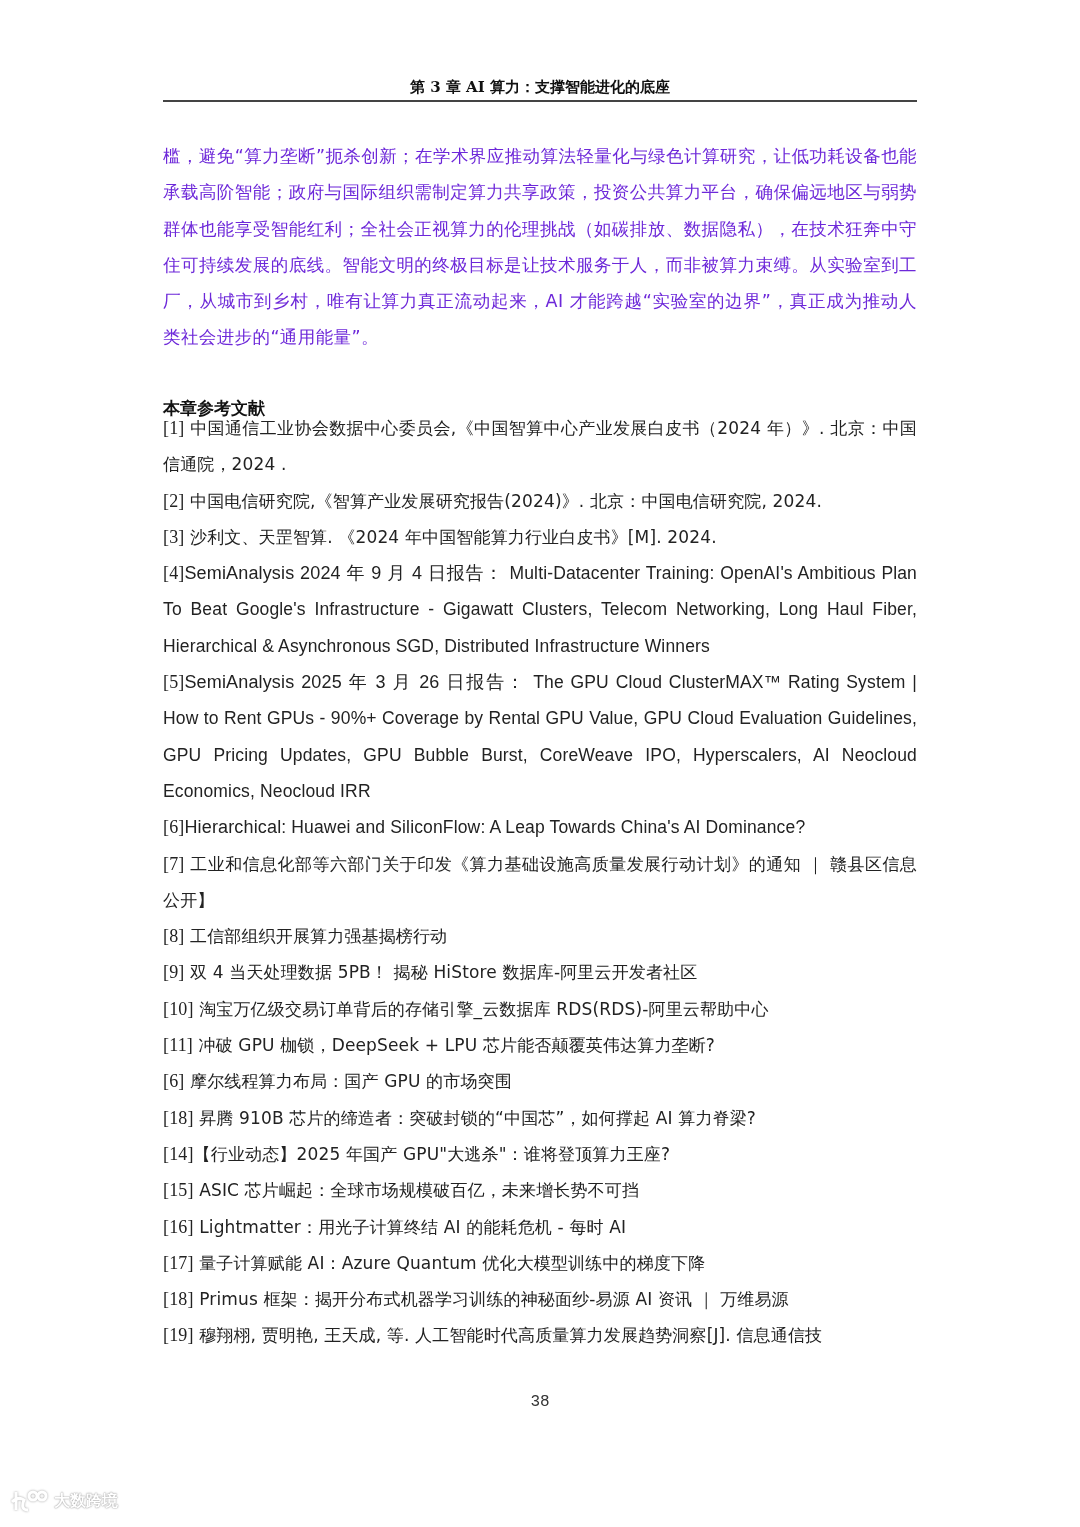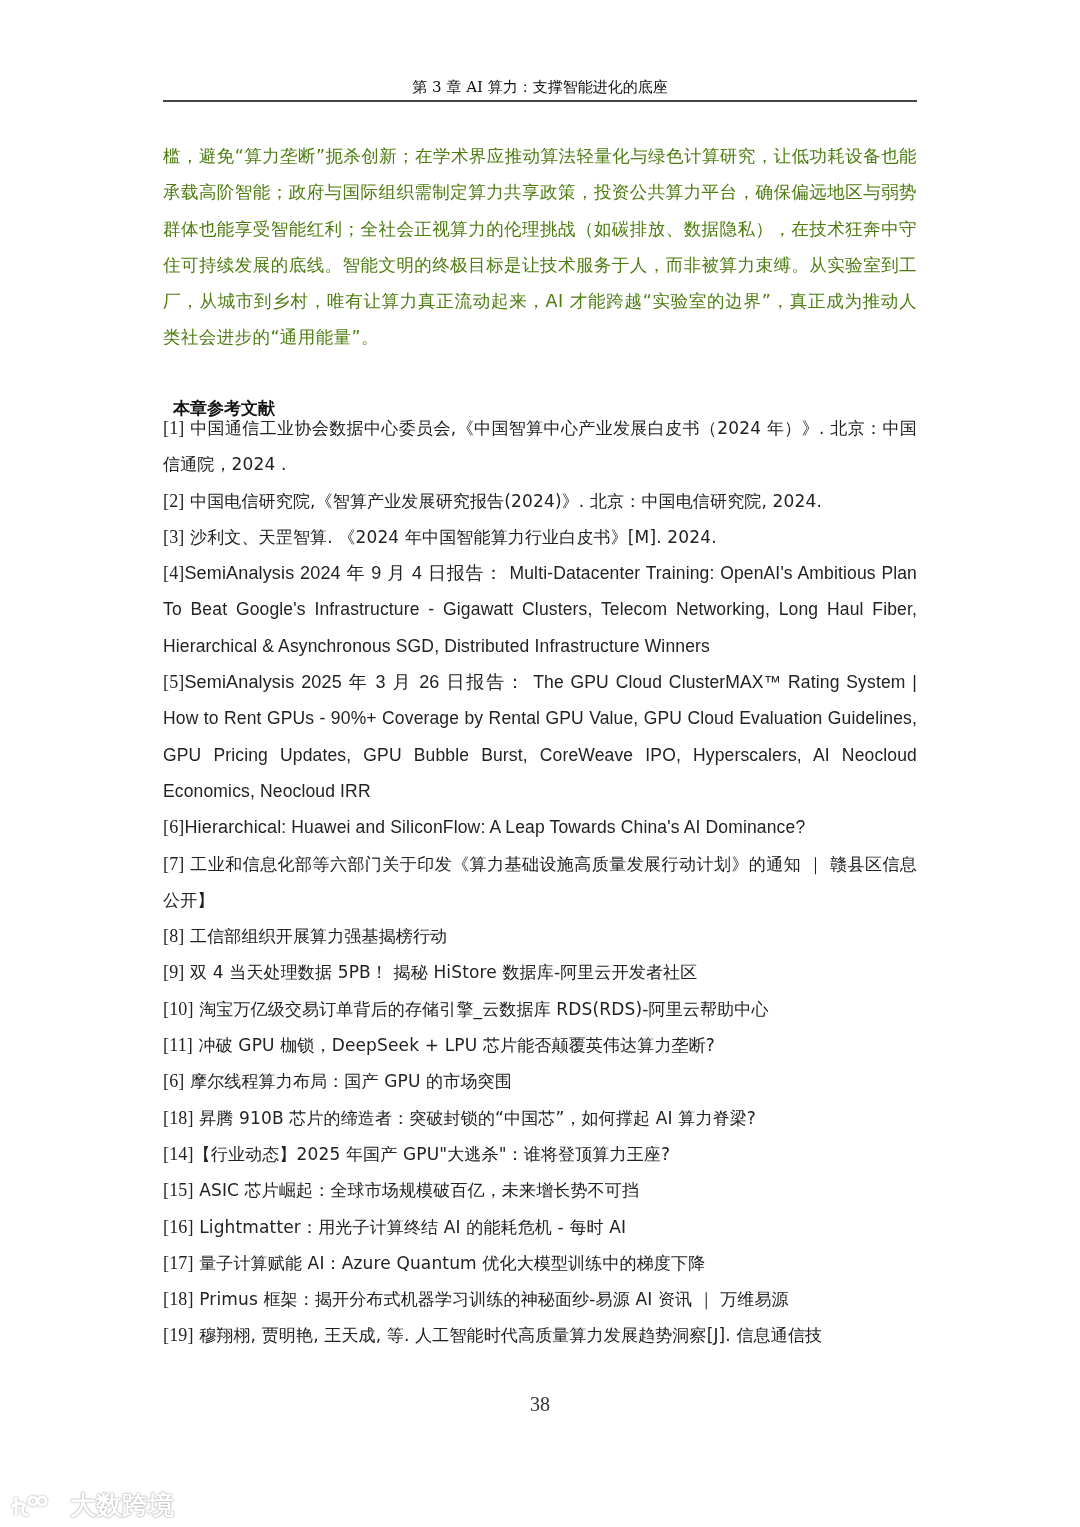--- a/index.html
+++ b/index.html
@@ -15,21 +15,21 @@
       font-family: "DejaVu Sans", "Liberation Sans", sans-serif;
       color: #1a1a1a;
     }
     .header {
       position: absolute;
       left: 163px;
       top: 76px;
       width: 754px;
       text-align: center;
       font-family: "DejaVu Serif", "Liberation Serif", serif;
-      font-weight: normal;
+      font-weight: bold;
       font-size: 15px;
       line-height: 22px;
       color: #111;
     }
     .header-rule {
       position: absolute;
       left: 163px;
       top: 100px;
       width: 754px;
       height: 0;
@@ -37,31 +37,30 @@
     }
     .body-text {
       position: absolute;
       left: 163px;
       top: 138px;
       width: 754px;
       font-size: 17.5px;
       line-height: 36.3px;
       letter-spacing: 0.4px;
       text-align: justify;
-      color: #4d7c0f;
+      color: #6d28d9;
     }
     .refs-title {
       position: absolute;
       left: 163px;
       top: 393px;
       font-size: 17px;
       font-weight: bold;
       line-height: 30px;
       color: #111;
-      margin-left: 10px;
     }
     .refs {
       position: absolute;
       left: 163px;
       top: 410px;
       width: 754px;
       font-size: 17px;
       line-height: 36.3px;
       color: #222;
     }
@@ -80,33 +79,33 @@
     .ref .narrow {
       font-family: "Liberation Sans", sans-serif;
       font-size: 17.5px;
     }
     .page-number {
       position: absolute;
       left: 0;
       width: 1080px;
       top: 1393px;
       text-align: center;
-      font-family: Liberation Serif, serif;
-      font-size: 20px;
+      font-family: Liberation Mono, monospace;
+      font-size: 16px;
       color: #333;
     }
     .watermark {
       position: absolute;
       left: 10px;
       top: 1488px;
       display: flex;
       align-items: center;
-      gap: 16px;
+      gap: 0;
       color: #ffffff;
-      font-size: 26px;
+      font-size: 16px;
       font-weight: bold;
       text-shadow: 0 0 2px #9a9a9a, 0 0 1px #8a8a8a;
       opacity: 0.9;
     }
     .watermark svg {
       display: block;
     }
   </style>
 </head>
 <body>

